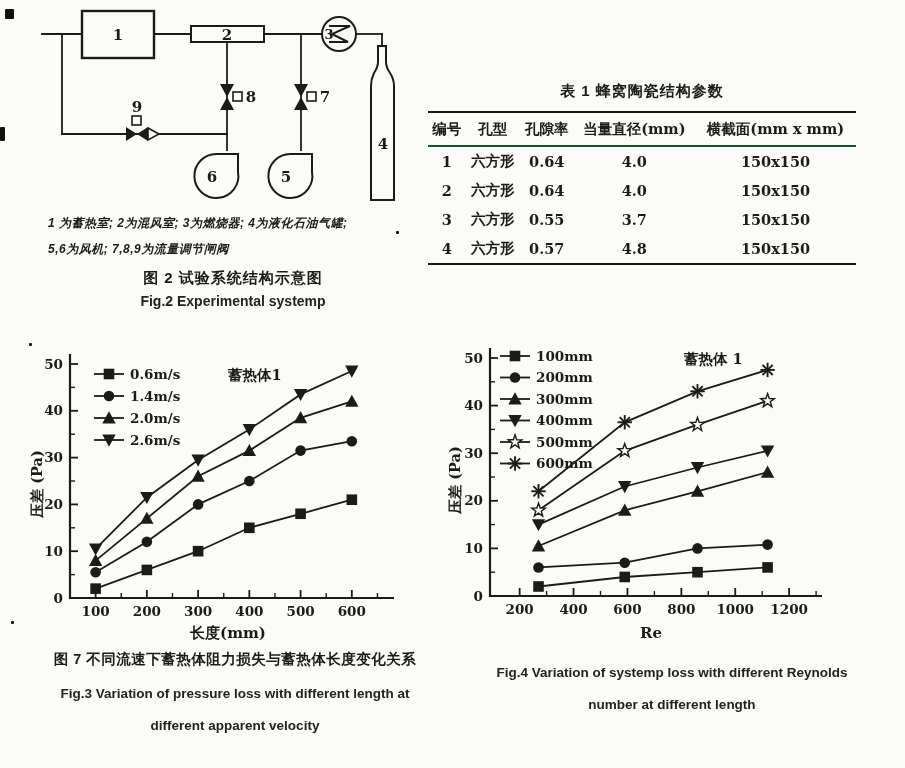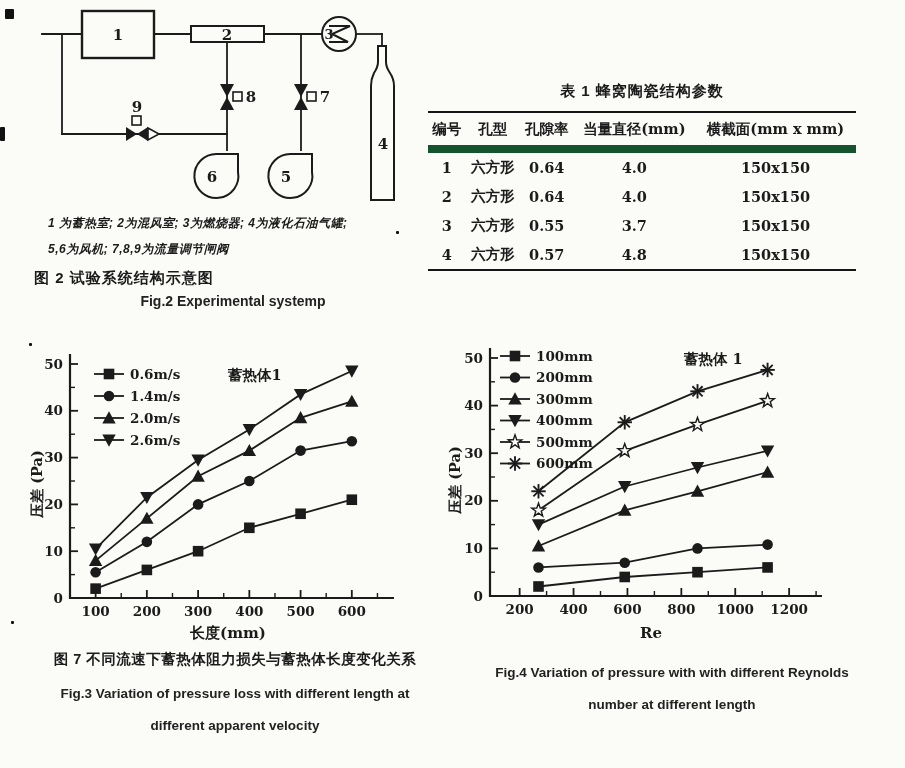--- a/index.html
+++ b/index.html
@@ -6,30 +6,30 @@
   body{
     width:905px;height:768px;position:relative;overflow:hidden;
     background:#fbfbf8;color:#1b1b1b;
     font-family:"Liberation Sans",sans-serif;
   }
   .abs{position:absolute;}
   
   #fig2{left:34px;top:4px;width:398px;}
   #fig2 svg{display:block;}
   .fig2-notes{margin:4px 0 0 14px;font-size:12px;line-height:26px;font-style:italic;font-weight:600;letter-spacing:.5px;}
-  .cap-zh{font-weight:bold;font-size:15px;text-align:left;margin-top:7px;letter-spacing:1px;}
+  .cap-zh{font-weight:bold;font-size:15px;text-align:center;margin-top:7px;letter-spacing:1px;}
   .cap-en{font-size:14px;text-align:center;margin-top:5px;font-weight:bold;color:#222;}
   
   #tbl1{left:428px;top:82px;width:428px;}
   .tbl-title-zh{font-weight:bold;font-size:15px;text-align:center;letter-spacing:1px;}
   .tbl-title-en{font-size:14.5px;text-align:center;margin-top:6px;font-weight:bold;color:#222;}
   table.paper{border-collapse:collapse;width:100%;margin-top:10px;
     border-top:2.5px solid #151515;border-bottom:2.5px solid #151515;
     font-family:"DejaVu Serif",serif;}
-  table.paper th{font-size:14.5px;font-weight:700;padding:7px 2px 6px;border-bottom:8px solid #14532d;white-space:nowrap;}
+  table.paper th{font-size:14.5px;font-weight:700;padding:7px 2px 6px;border-bottom:2px solid #14532d;white-space:nowrap;}
   table.paper td{font-size:14.5px;font-weight:600;text-align:center;padding:5px 2px;}
   
   #fig3{left:28px;top:346px;width:414px;}
   #fig4{left:446px;top:340px;width:452px;}
   .chart-cap-zh{font-weight:bold;font-size:14.5px;text-align:center;margin-top:2px;letter-spacing:.5px;white-space:nowrap;}
   .chart-cap-en{font-size:13.5px;font-weight:bold;text-align:center;margin-top:17px;color:#222;}
   
   .artifact{position:absolute;background:#111;border-radius:1px;}
 </style>
 </head>
@@ -372,15 +372,15 @@
         <polygon points="69.0,94.8 70.7,99.7 75.8,99.8 71.8,102.9 73.2,107.8 69.0,104.9 64.8,107.8 66.2,102.9 62.2,99.8 67.3,99.7" fill="#fbfbf8" stroke="#1b1b1b" stroke-width="1.4"></polygon>
         <text x="90" y="106.8" fill="#1b1b1b" font-family="'DejaVu Serif',serif" font-size="13.5" font-weight="600">500mm</text>
         <line x1="54" y1="123.5" x2="84" y2="123.5" stroke="#1b1b1b" stroke-width="1.8"></line>
         <line x1="61.8" y1="123.5" x2="76.2" y2="123.5" stroke="#1b1b1b" stroke-width="1.9"></line>
         <line x1="63.908831175456854" y1="118.40883117545685" x2="74.09116882454315" y2="128.59116882454313" stroke="#1b1b1b" stroke-width="1.9"></line>
         <line x1="69" y1="116.3" x2="69" y2="130.7" stroke="#1b1b1b" stroke-width="1.9"></line>
         <line x1="74.09116882454315" y1="118.40883117545685" x2="63.90883117545686" y2="128.59116882454313" stroke="#1b1b1b" stroke-width="1.9"></line>
         <text x="90" y="128.3" fill="#1b1b1b" font-family="'DejaVu Serif',serif" font-size="13.5" font-weight="600">600mm</text>
       </g>
     </svg>
-  <div class="chart-cap-en">Fig.4 Variation of pressure with with different Reynolds</div>
+  <div class="chart-cap-en">Fig.4 Variation of systemp loss with different Reynolds</div>
   <div class="chart-cap-en">number at different length</div>
 </div>
 
 </body></html>

